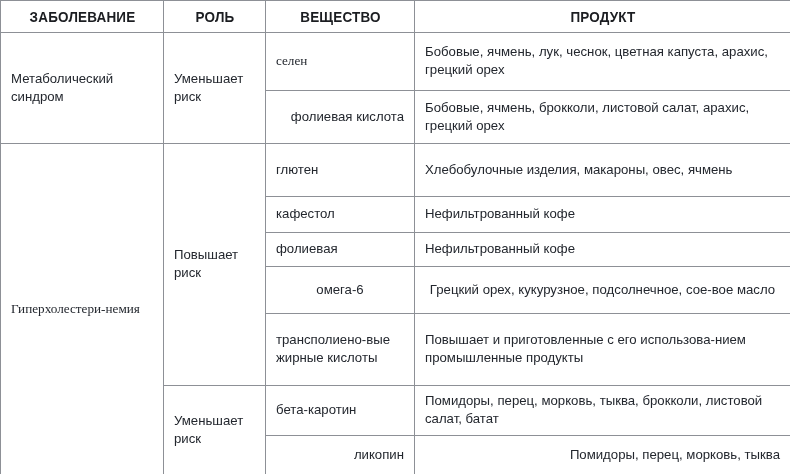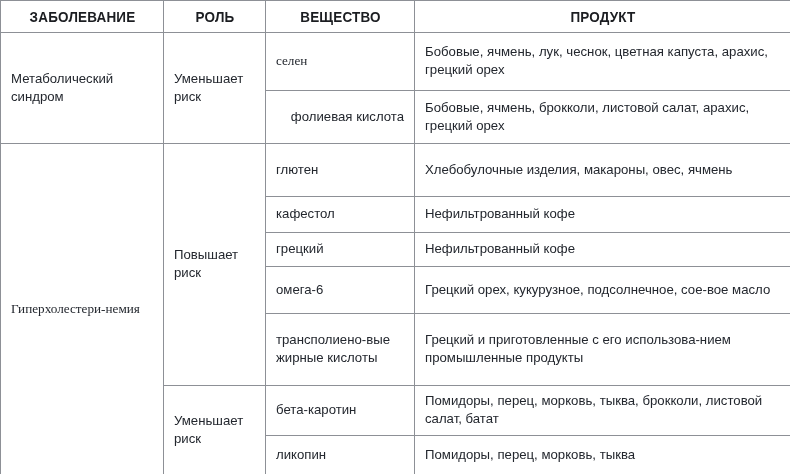--- a/index.html
+++ b/index.html
@@ -112,35 +112,35 @@
           <td class="disease-cell" rowspan="7" style="border-color: rgb(141, 144, 150); font-family: Liberation Serif, serif;">Гиперхолестери-немия</td>
           <td class="role-cell" rowspan="5" style="border-color: rgb(141, 144, 150);">Повышает риск</td>
           <td class="sub-cell" style="border-color: rgb(141, 144, 150);">глютен</td>
           <td class="prod-cell" style="border-color: rgb(141, 144, 150);">Хлебобулочные изделия, макароны, овес, ячмень</td>
         </tr>
         <tr class="sub-row" style="height: 36px;">
           <td class="sub-cell" style="border-color: rgb(141, 144, 150);">кафестол</td>
           <td class="prod-cell" style="border-color: rgb(141, 144, 150);">Нефильтрованный кофе</td>
         </tr>
         <tr class="sub-row" style="height: 34px;">
-          <td class="sub-cell" style="border-color: rgb(141, 144, 150);">грецкий</td>
+          <td class="sub-cell" style="border-color: rgb(141, 144, 150);">фолиевая</td>
           <td class="prod-cell" style="border-color: rgb(141, 144, 150);">Нефильтрованный кофе</td>
         </tr>
-        <tr class="sub-row" style="height: 47px;">
+        <tr class="sub-row" style="height: 47px; text-align: center;">
           <td class="sub-cell" style="border-color: rgb(141, 144, 150);">омега-6</td>
           <td class="prod-cell" style="border-color: rgb(141, 144, 150);">Грецкий орех, кукурузное, подсолнечное, сое-вое масло</td>
         </tr>
         <tr class="sub-row" style="height: 72px; padding-left: 28px;">
           <td class="sub-cell" style="border-color: rgb(141, 144, 150);">трансполиено-вые жирные кислоты</td>
-          <td class="prod-cell" style="border-color: rgb(141, 144, 150);">Грецкий и приготовленные с его использова-нием промышленные продукты</td>
+          <td class="prod-cell" style="border-color: rgb(141, 144, 150);">Повышает и приготовленные с его использова-нием промышленные продукты</td>
         </tr>
         <tr class="sub-row" style="height: 50px;">
           <td class="role-cell" rowspan="2" style="border-color: rgb(141, 144, 150);">Уменьшает риск</td>
           <td class="sub-cell" style="border-color: rgb(141, 144, 150);">бета-каротин</td>
           <td class="prod-cell" style="border-color: rgb(141, 144, 150);">Помидоры, перец, морковь, тыква, брокколи, листовой салат, батат</td>
         </tr>
-        <tr class="sub-row" style="height: 39px;">
+        <tr class="sub-row" style="height: 39px; text-align: right;">
           <td class="sub-cell" style="border-color: rgb(141, 144, 150);">ликопин</td>
           <td class="prod-cell" style="border-color: rgb(141, 144, 150);">Помидоры, перец, морковь, тыква</td>
         </tr>
       </tbody>
   </table>
 </div>
 
 </body></html>

